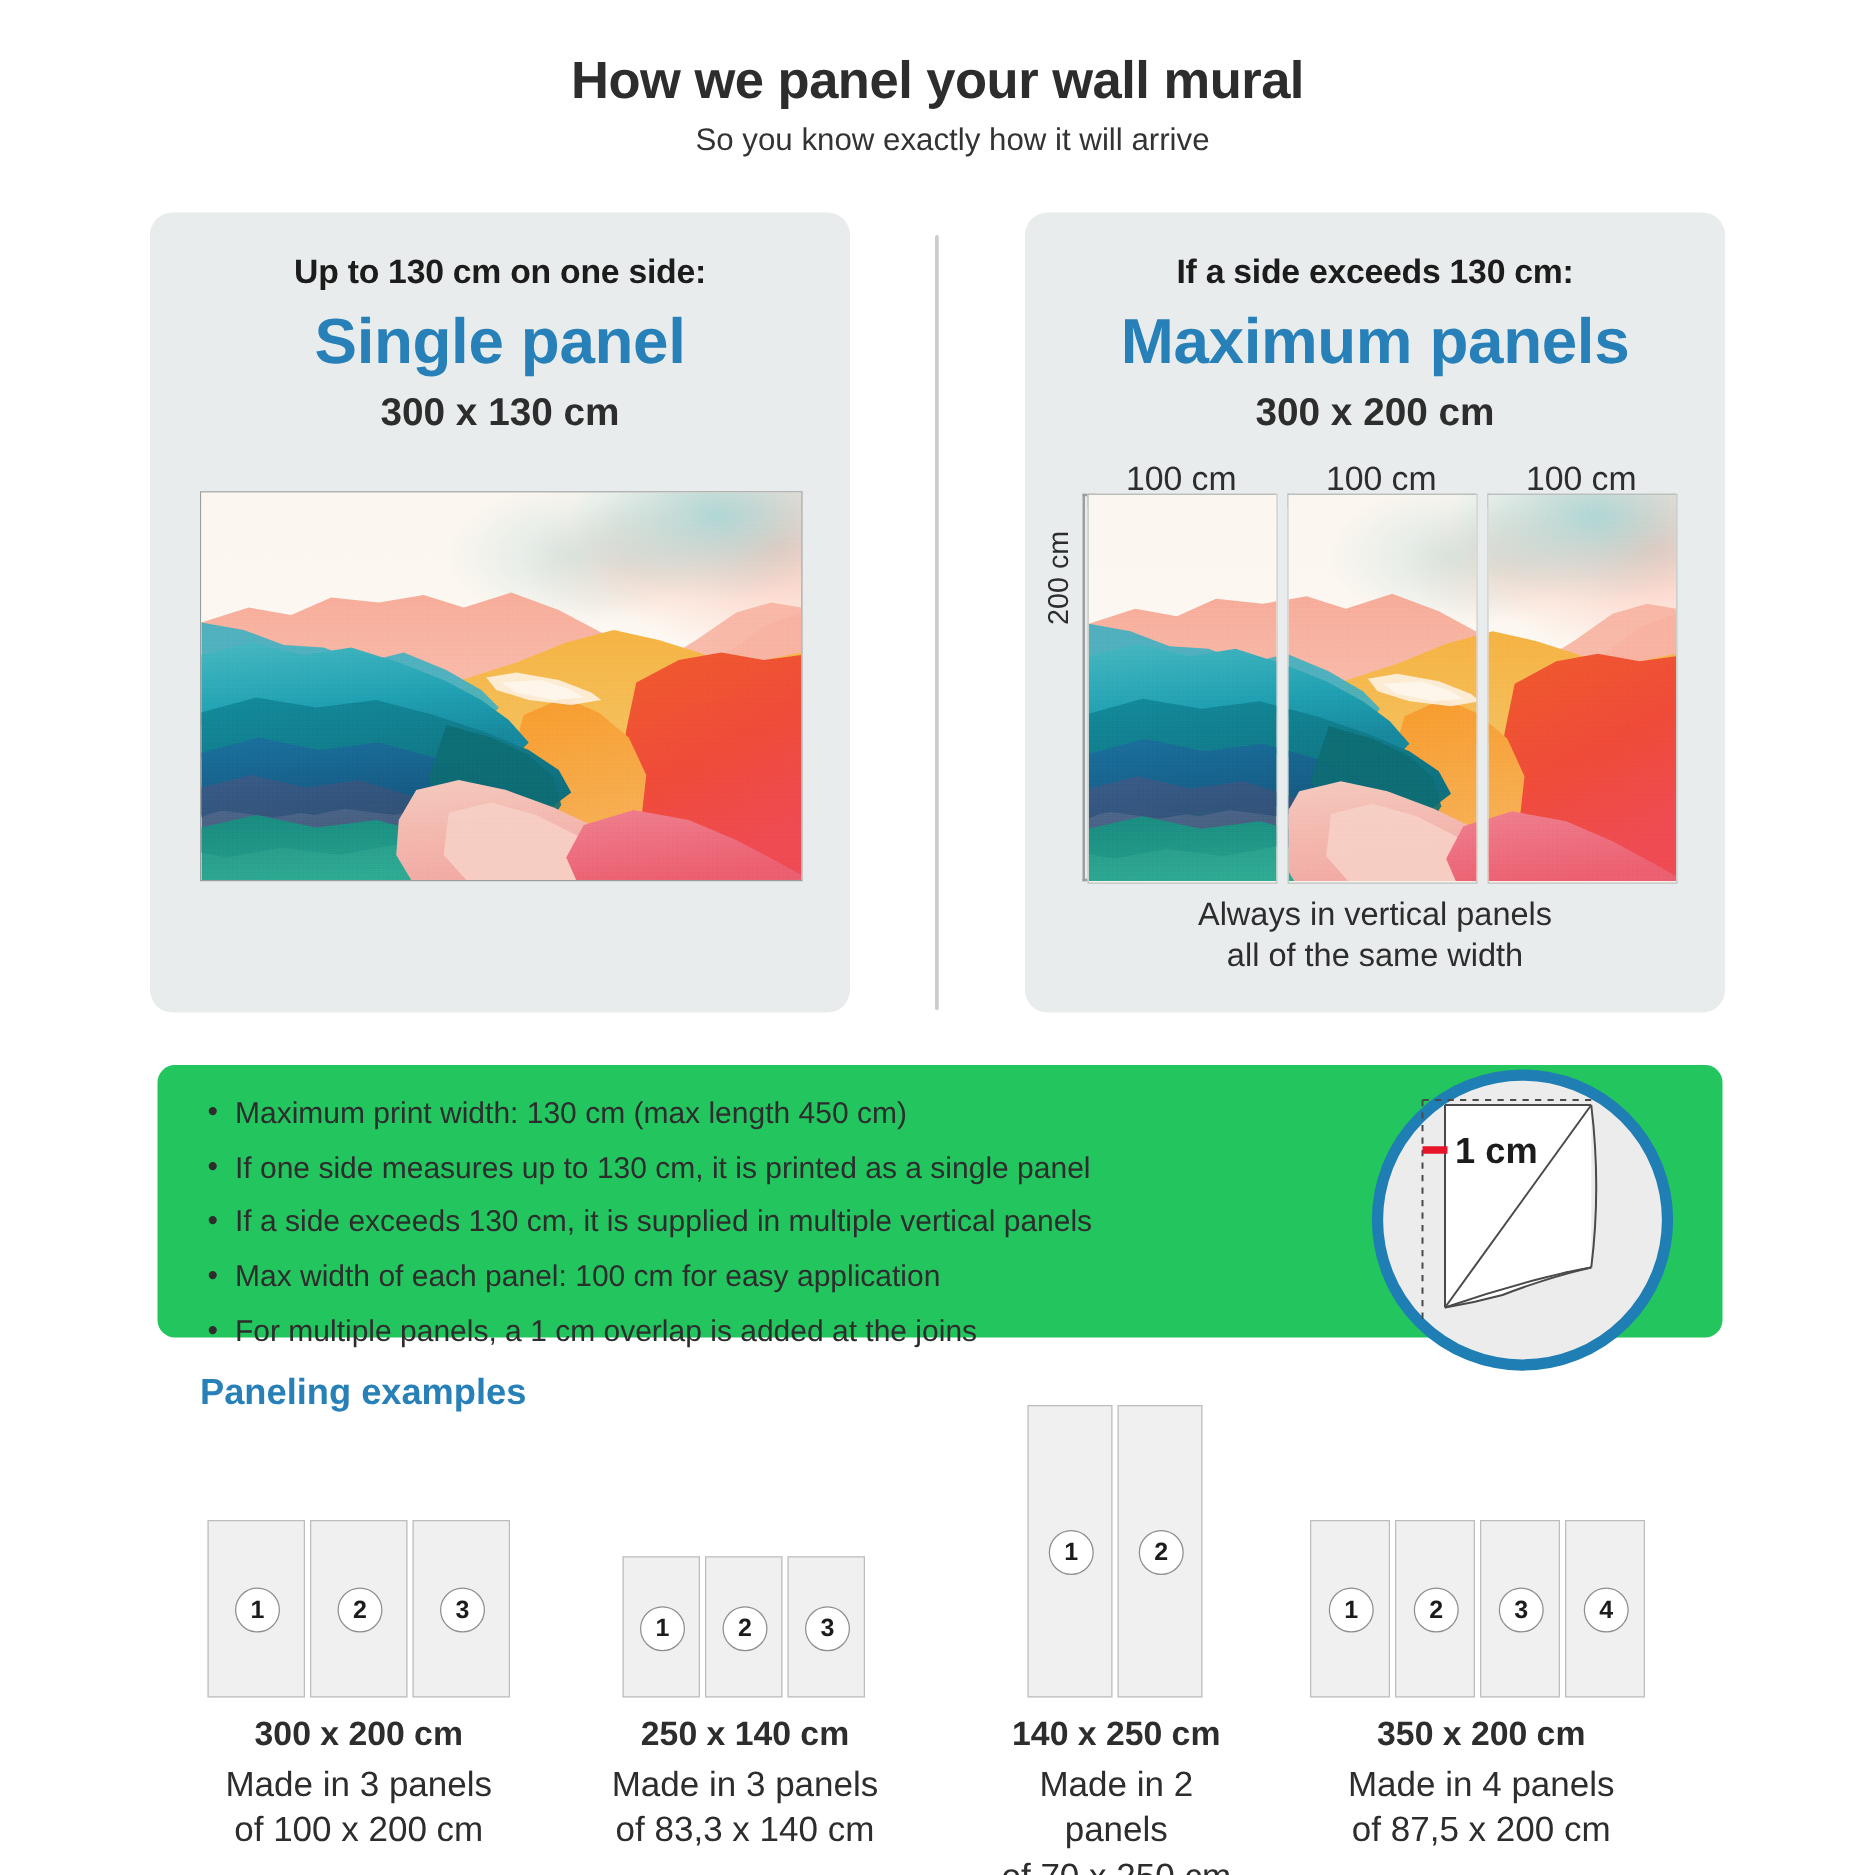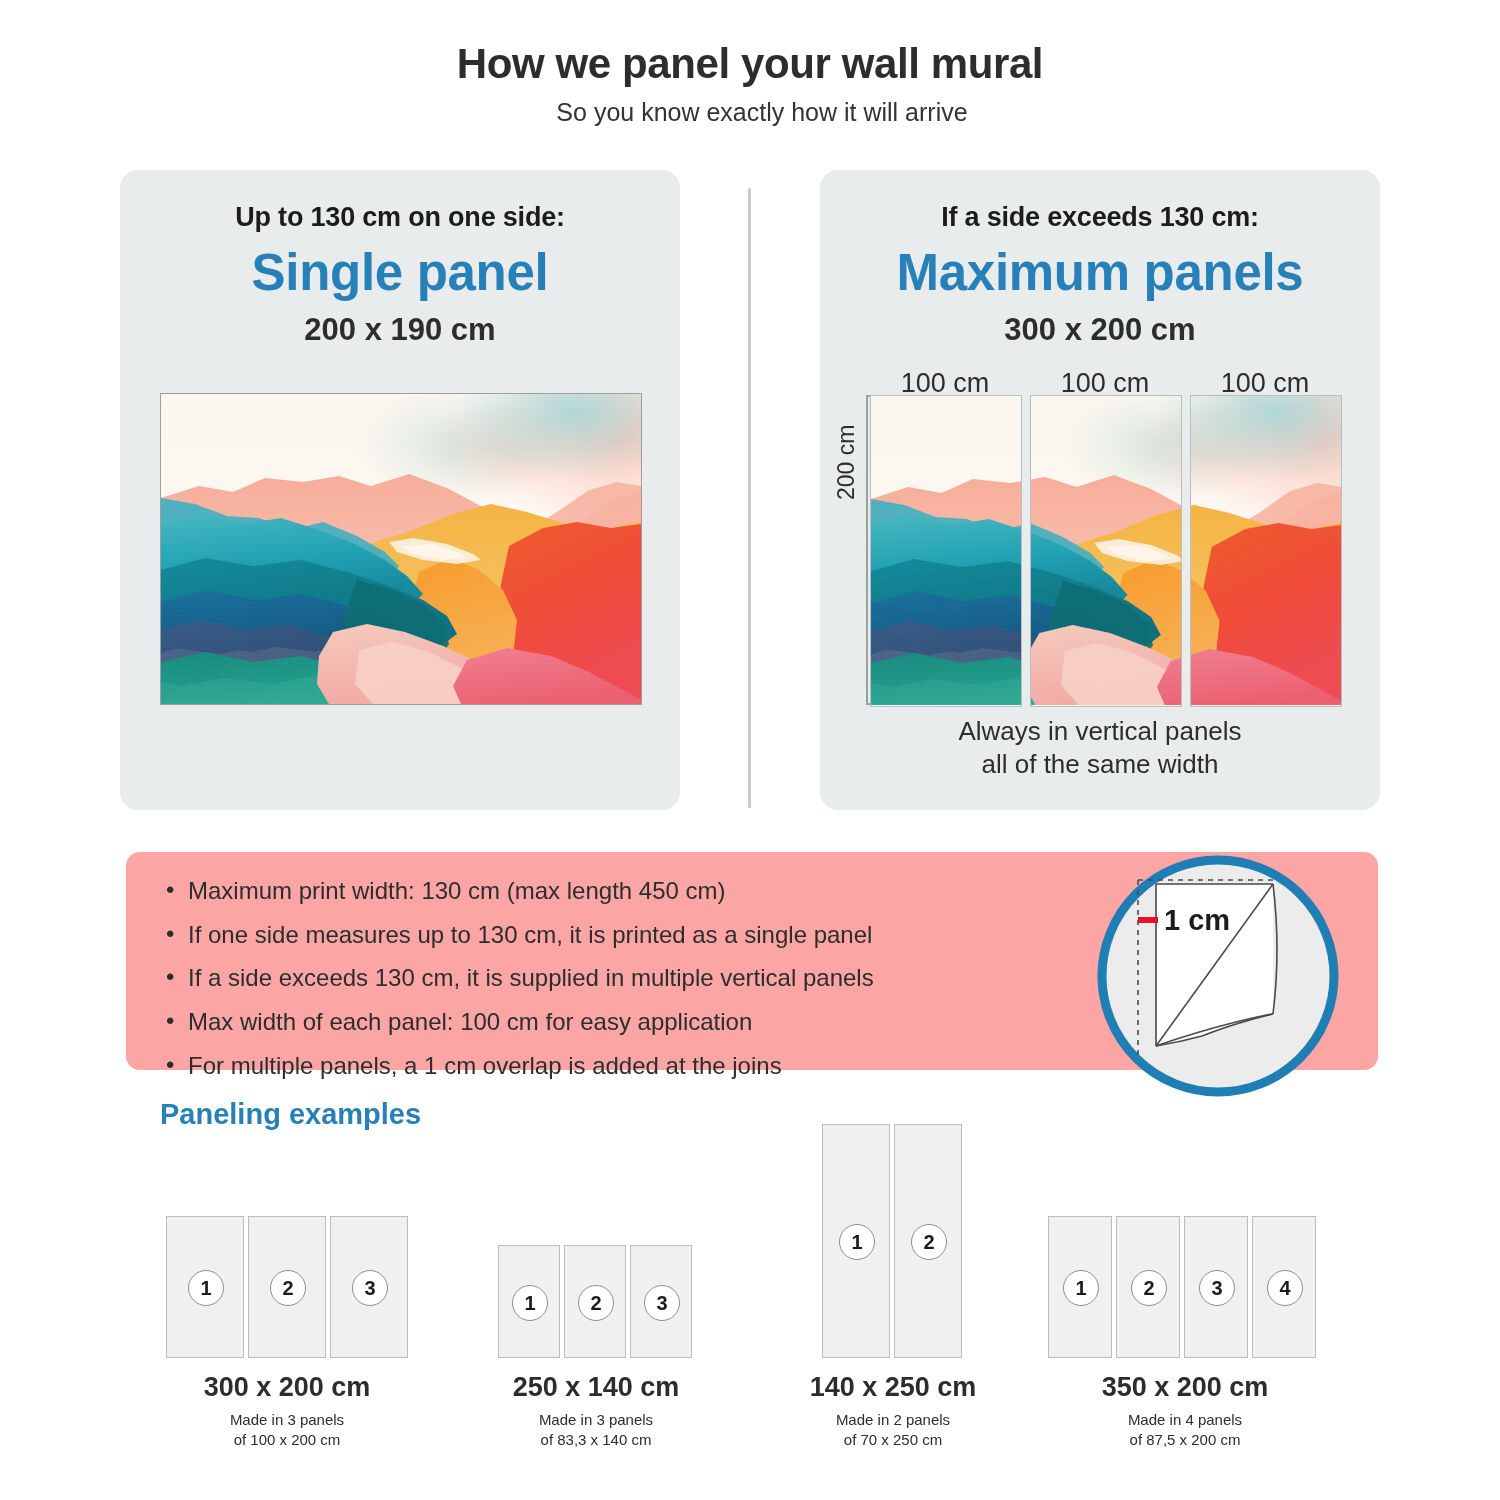--- a/index.html
+++ b/index.html
@@ -103,21 +103,21 @@
     transform:rotate(-90deg);transform-origin:left top;white-space:nowrap;
   }
   .vbrkt{
     position:absolute;left:866px;top:395px;width:11px;height:310px;
     border:2px solid #9aa0a0;border-right:none;box-sizing:border-box;
   }
 
   
   #bullets-card{
     position:absolute;left:126px;top:852px;width:1252px;height:218px;
-    background:#fca5a5;border-radius:14px;
+    background:#22c55e;border-radius:14px;
   }
   #bullets{
     position:absolute;left:36px;top:24px;width:900px;
     list-style:none;margin:0;padding:0;
   }
   #bullets li{
     font-size:24px;color:#2d2d2d;line-height:1.28;margin-bottom:13px;
     padding-left:26px;position:relative;
   }
   #bullets li:before{
@@ -138,37 +138,37 @@
   .ex .num{
     position:absolute;width:34px;height:34px;border-radius:50%;
     border:1px solid #8e8e8e;background:#ffffff;
     font-size:20px;font-weight:bold;color:#1c1c1c;
     display:flex;align-items:center;justify-content:center;
   }
   .ex .ttl{
     position:absolute;width:100%;text-align:center;font-size:27px;font-weight:bold;color:#2d2d2d;
   }
   .ex .desc{
-    position:absolute;width:100%;text-align:center;font-size:15px;color:#2d2d2d;line-height:1.3;
+    position:absolute;width:100%;text-align:center;font-size:28px;color:#2d2d2d;line-height:1.3;
   }
 </style>
 </head>
 <body>
 
 <div class="page">
 
   <div class="hdr">
     <h1>How we panel your wall mural</h1>
     <div class="sub">So you know exactly how it will arrive</div>
   </div>
 
   <div class="card" id="card-left">
     <div class="kicker">Up to 130 cm on one side:</div>
     <div class="accent">Single panel</div>
-    <div class="dims">200 x 190 cm</div>
+    <div class="dims">300 x 130 cm</div>
     <div class="caption" style="top:440px">
       <div>Delivered in one piece</div>
       <div><span>(</span><span class="blue">no joins</span><span>)</span></div>
     </div>
   </div>
 
   <div class="art" id="art-single">
     <div class="sky"></div>
     <div class="layer">
       <svg viewBox="0 0 480 310" preserveAspectRatio="none">

